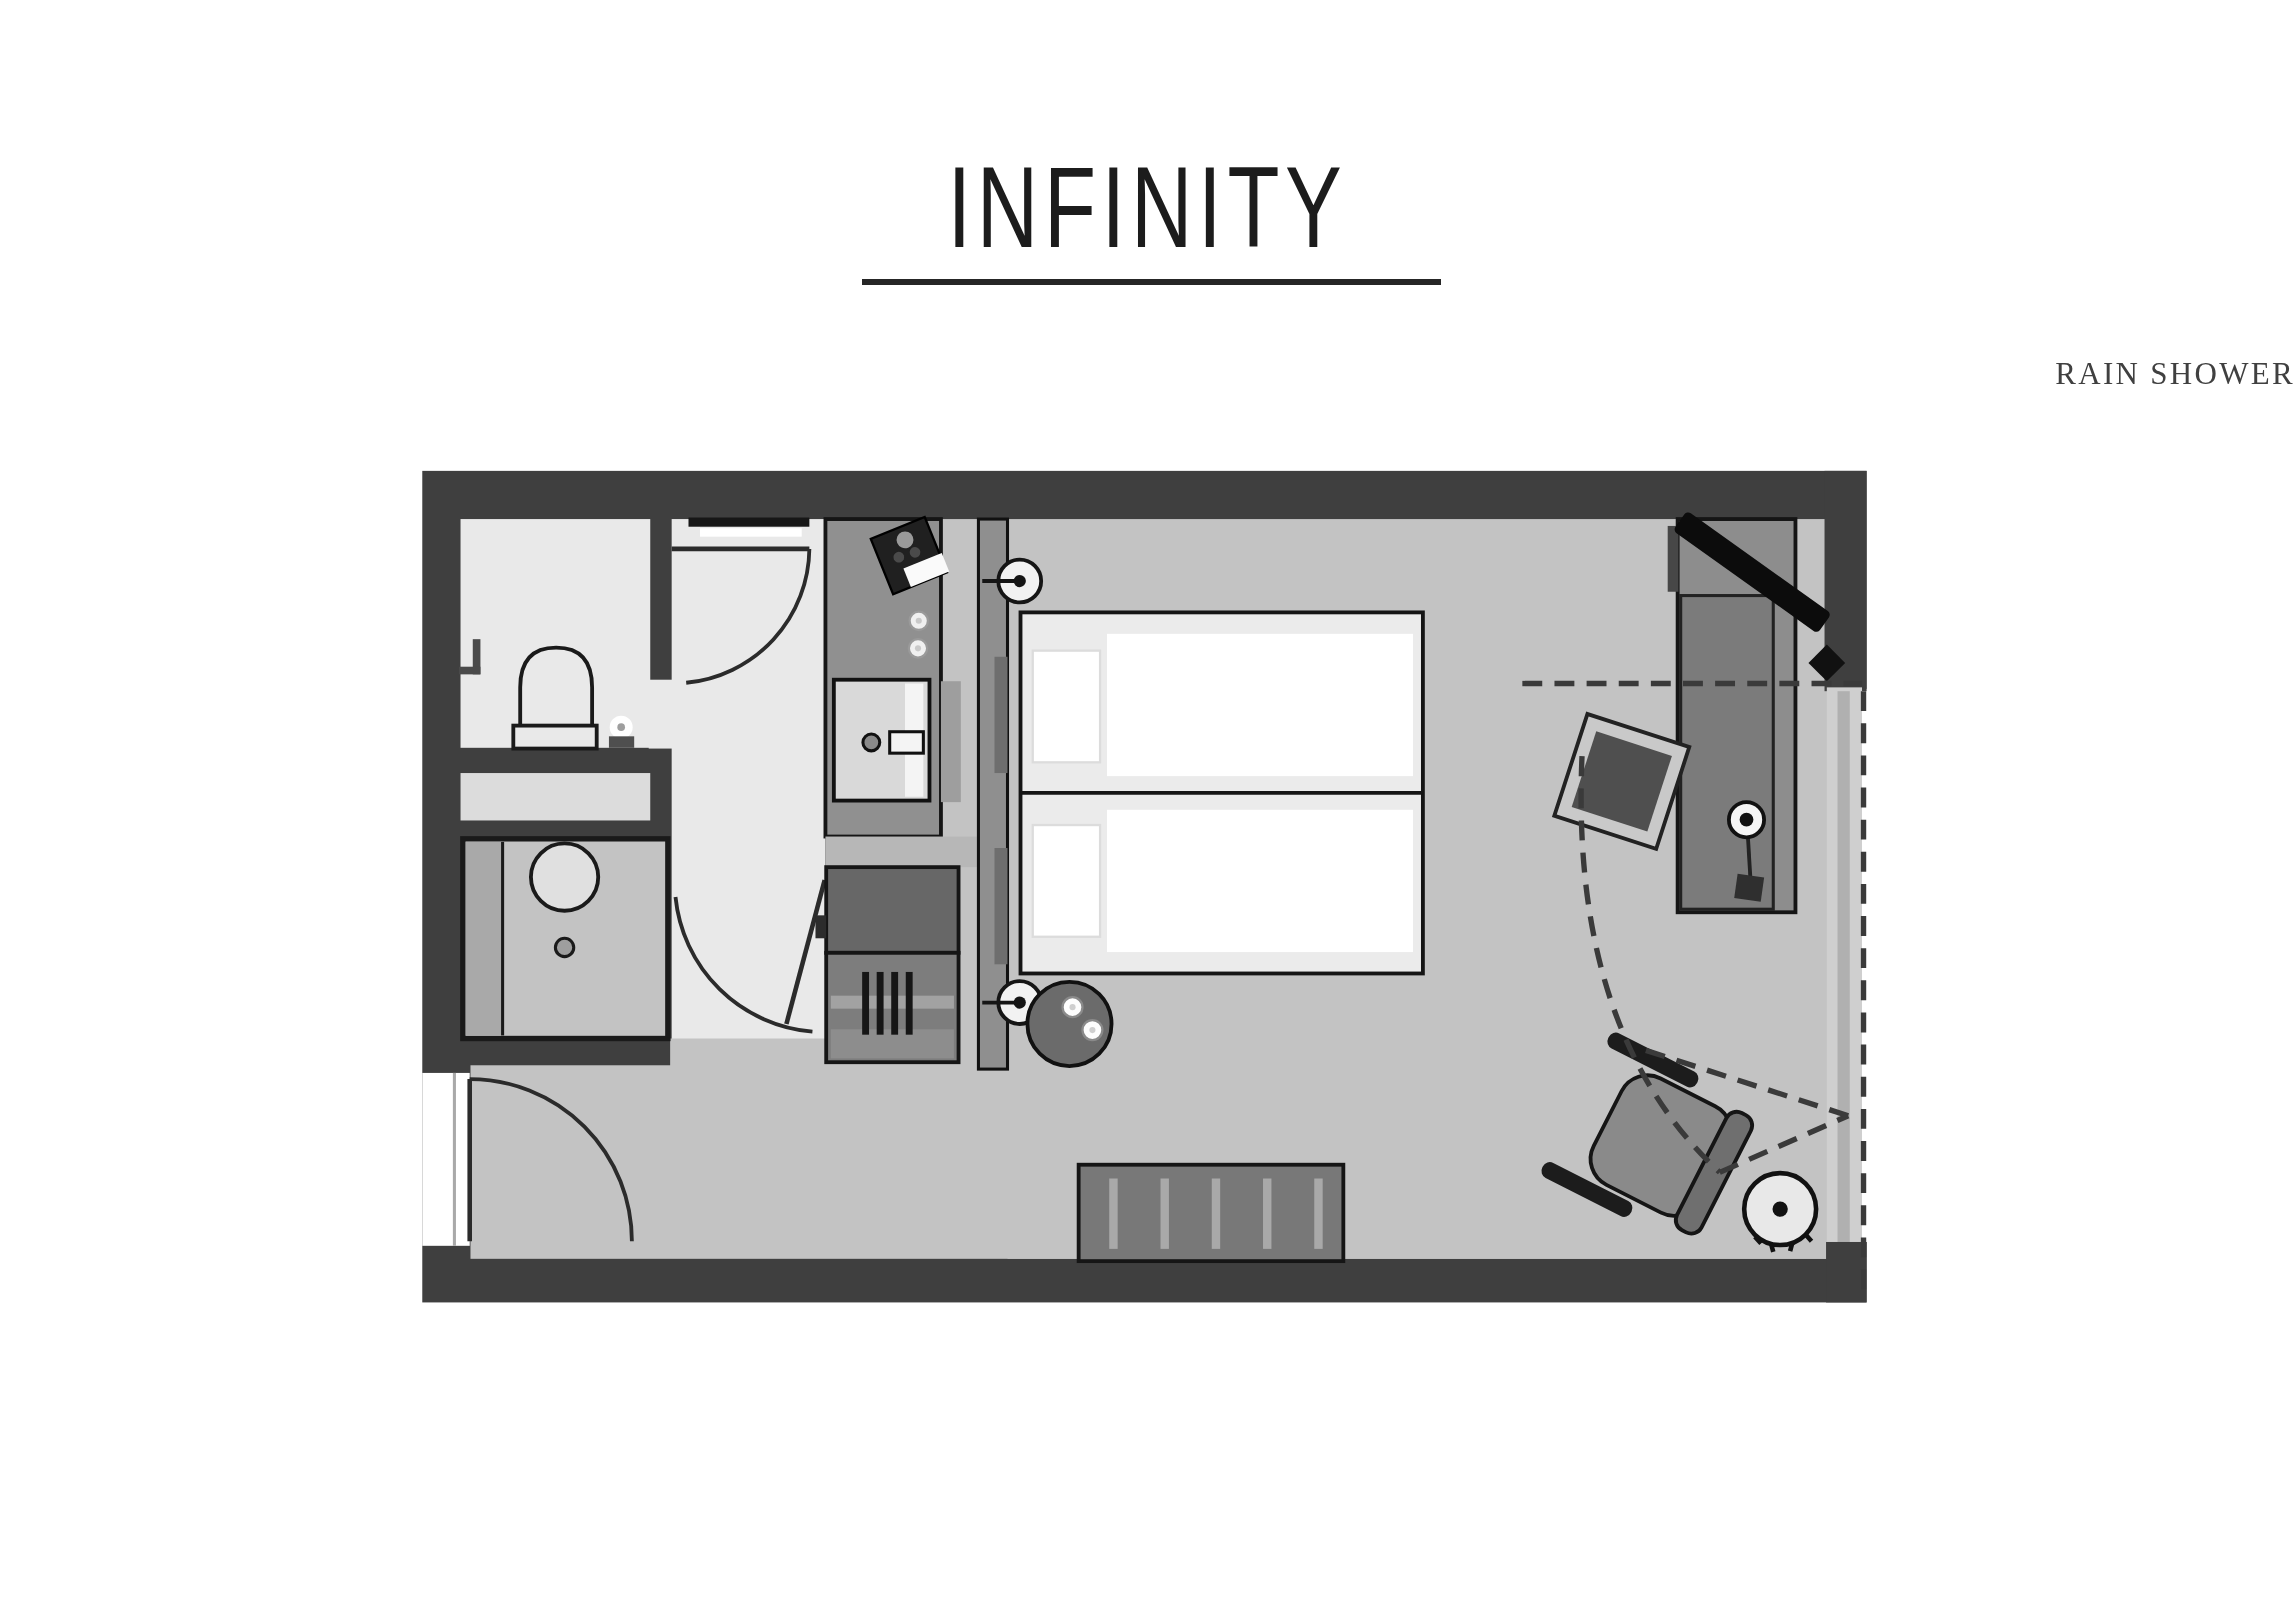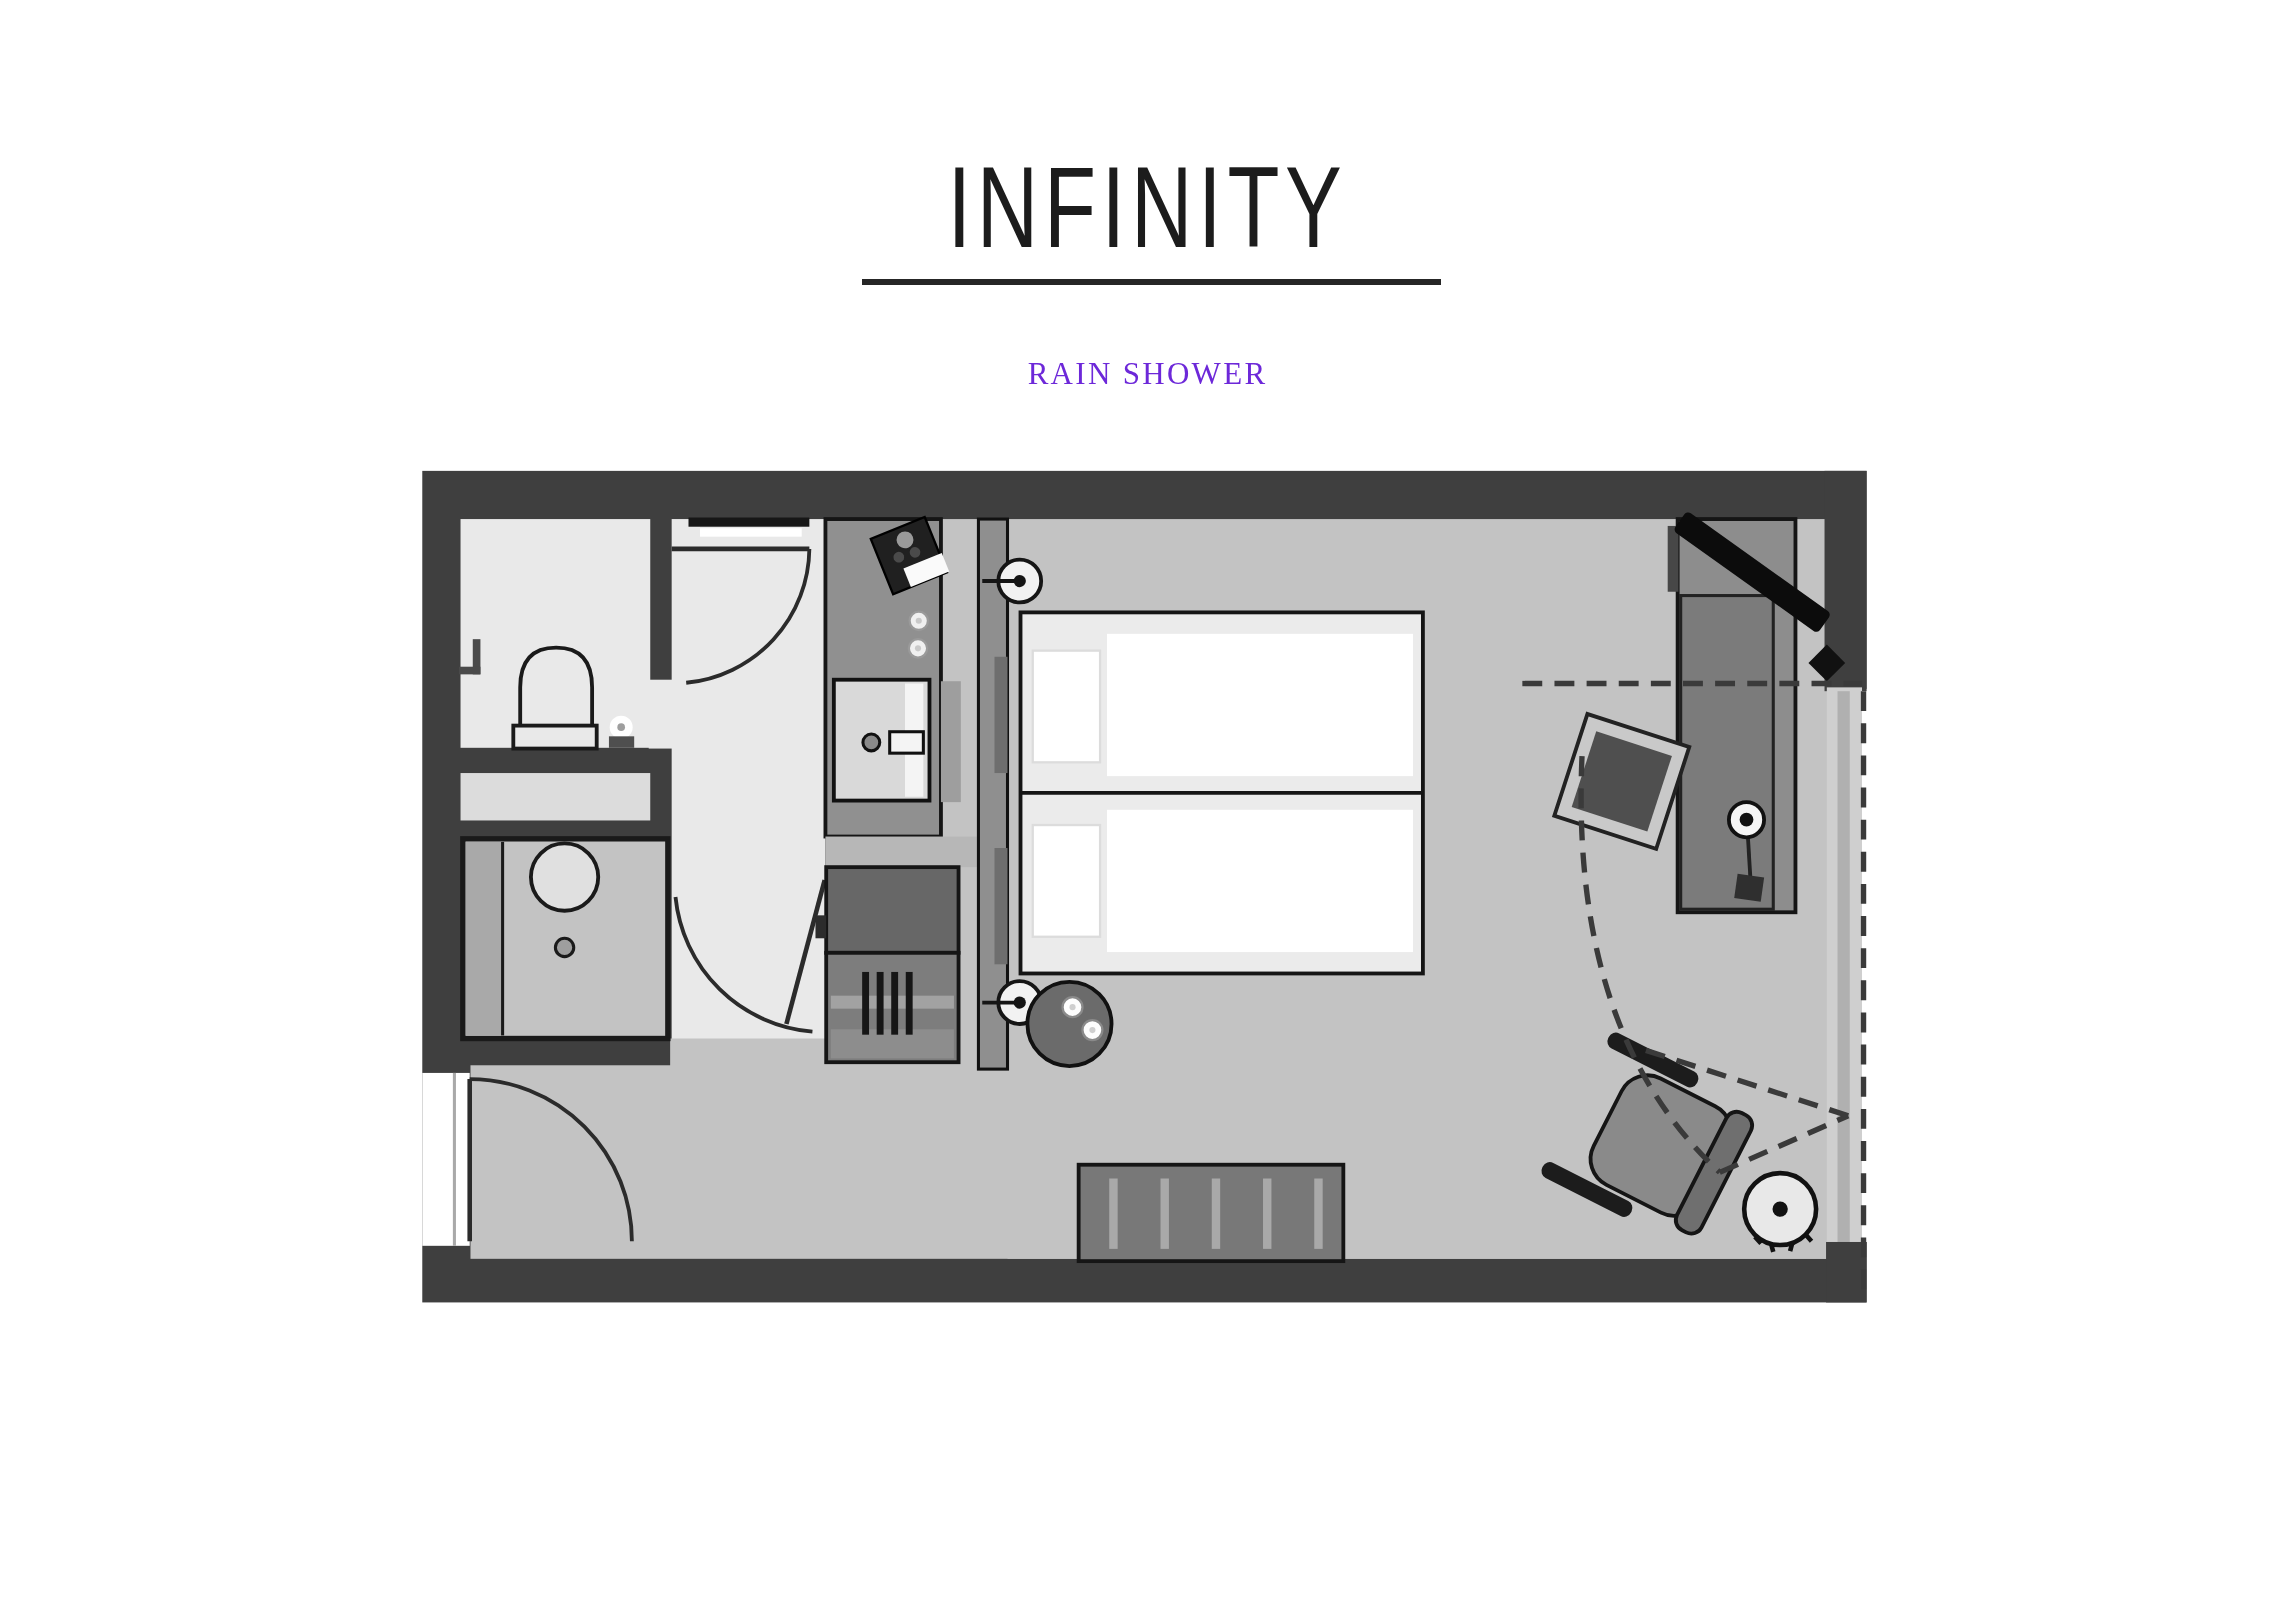--- a/index.html
+++ b/index.html
@@ -8,21 +8,21 @@
   }
   html,body{margin:0;padding:0;background:#fff;}
   #canvas{position:relative;width:2295px;height:1316px;background:var(--page-bg);overflow:hidden;
           font-family:"Liberation Sans",sans-serif;}
   .brand{position:absolute;top:150px;left:0;right:0;text-align:center;color:var(--text);
          font-size:115px;letter-spacing:7.7px;line-height:1;font-weight:400;
          transform:scaleX(.74);transform-origin:50% 50%;}
   .divider{position:absolute;top:279px;left:862px;width:579px;height:6.1px;background:#262626;}
   .roomtype{position:absolute;top:305px;left:0;right:0;text-align:center;color:#262626;
             font-family:"Liberation Serif",serif;font-size:51px;letter-spacing:3.8px;line-height:1;}
-  .feature{position:absolute;top:358px;left:0;right:0;text-align:center;color:#6d28d9;
+  .feature{position:absolute;top:358px;left:0;right:0;text-align:right;color:#404040;
            font-family:"Liberation Serif",serif;font-size:31px;letter-spacing:2.3px;line-height:1;}
   svg{position:absolute;left:0;top:0;}
 </style>
 </head>
 <body>
 
 <div id="canvas">
 
   <div class="brand">INFINITY</div>
   <div class="divider"></div>

